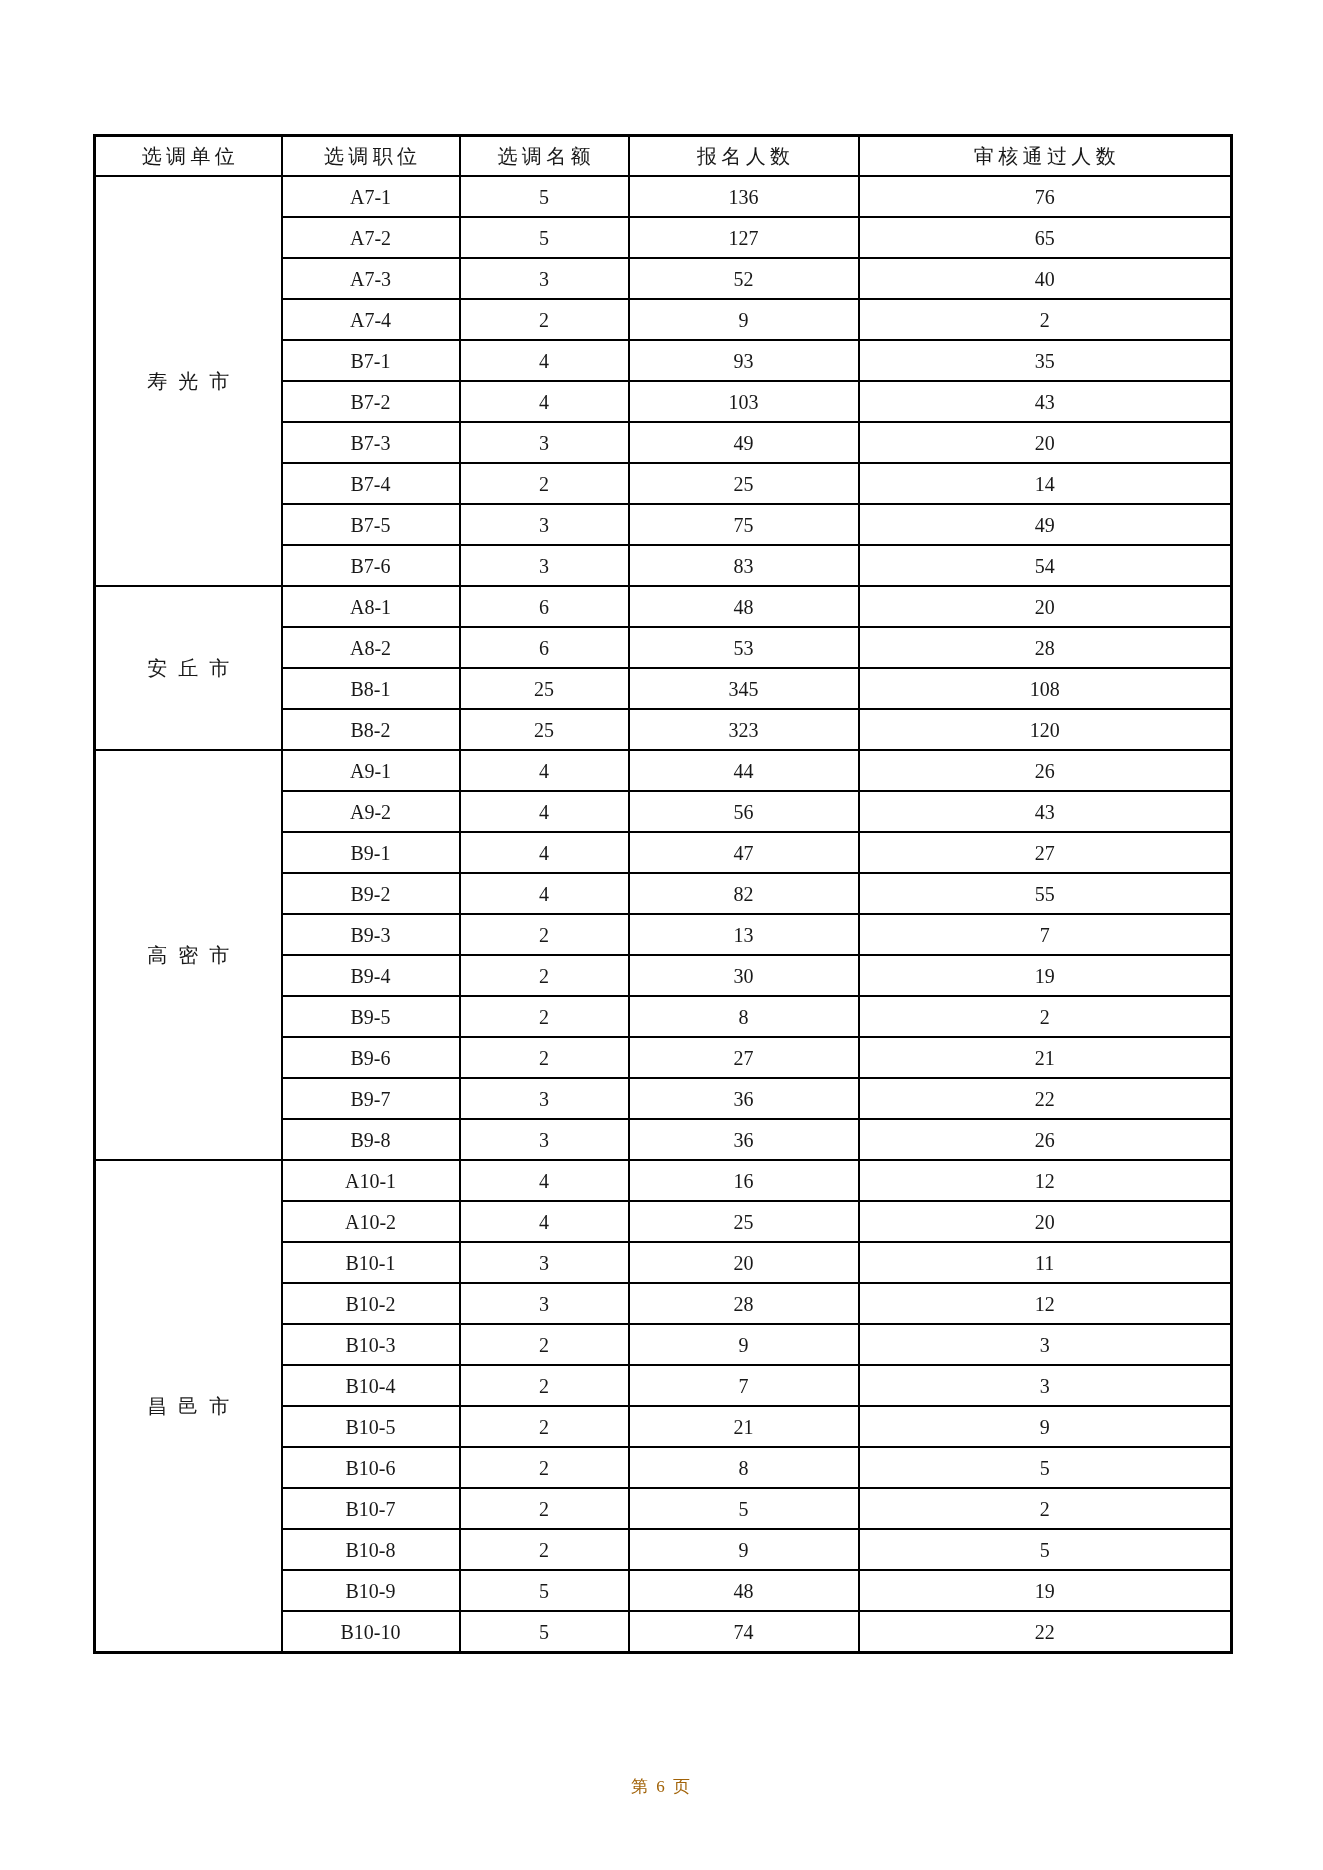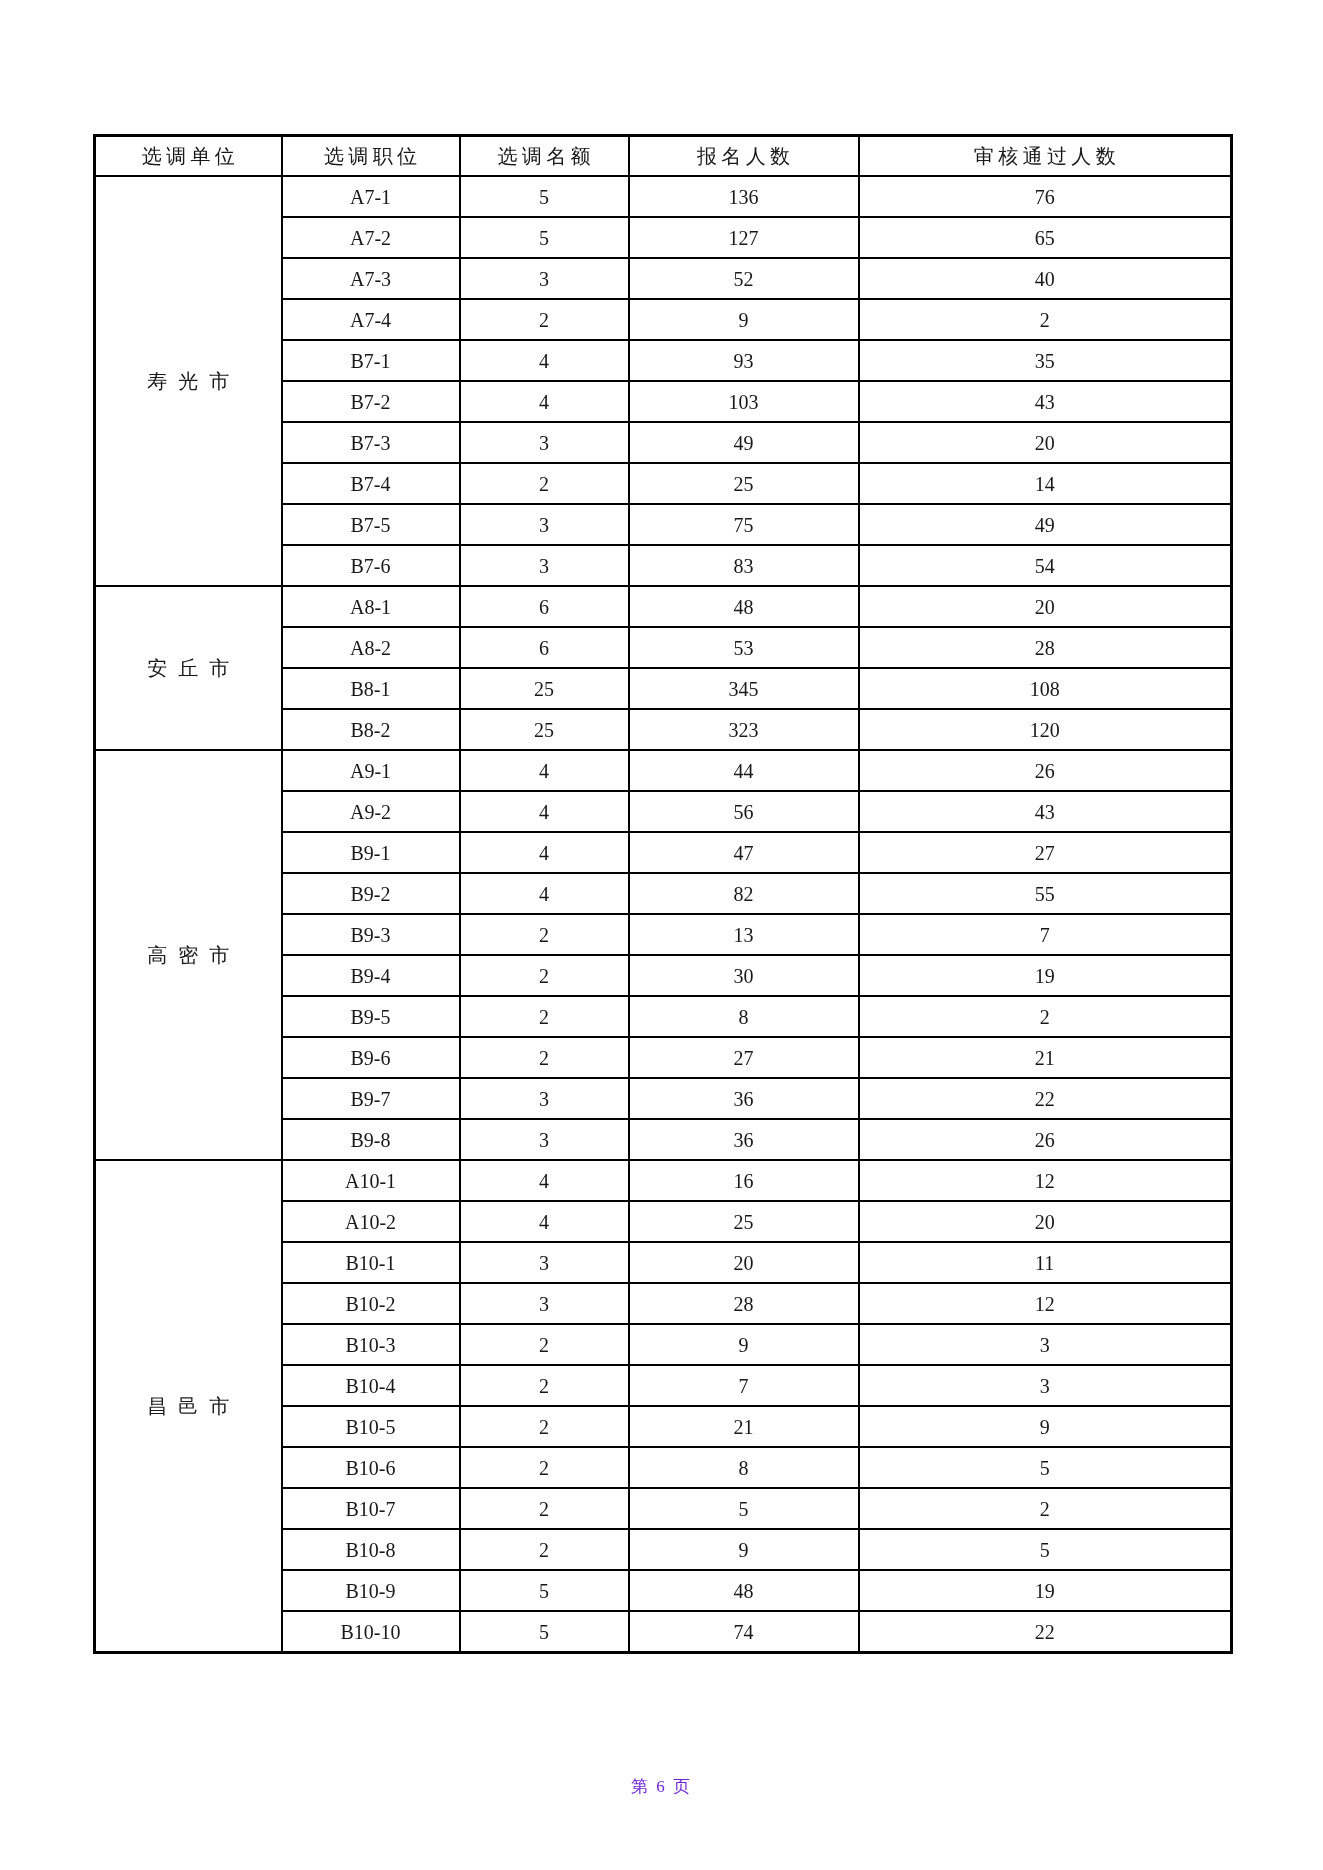--- a/index.html
+++ b/index.html
@@ -53,21 +53,21 @@
     font-size: 20px;
   }
   .page-footer {
     position: absolute;
     top: 1775px;
     left: 0;
     width: 100%;
     text-align: center;
     font-size: 17px;
     letter-spacing: 0.12em;
-    color: #6d28d9;
+    color: #a16207;
   }
 </style>
 </head>
 <body>
 
 <table class="doc-table">
   <colgroup>
     <col style="width:187px">
     <col style="width:178px">
     <col style="width:169px">

